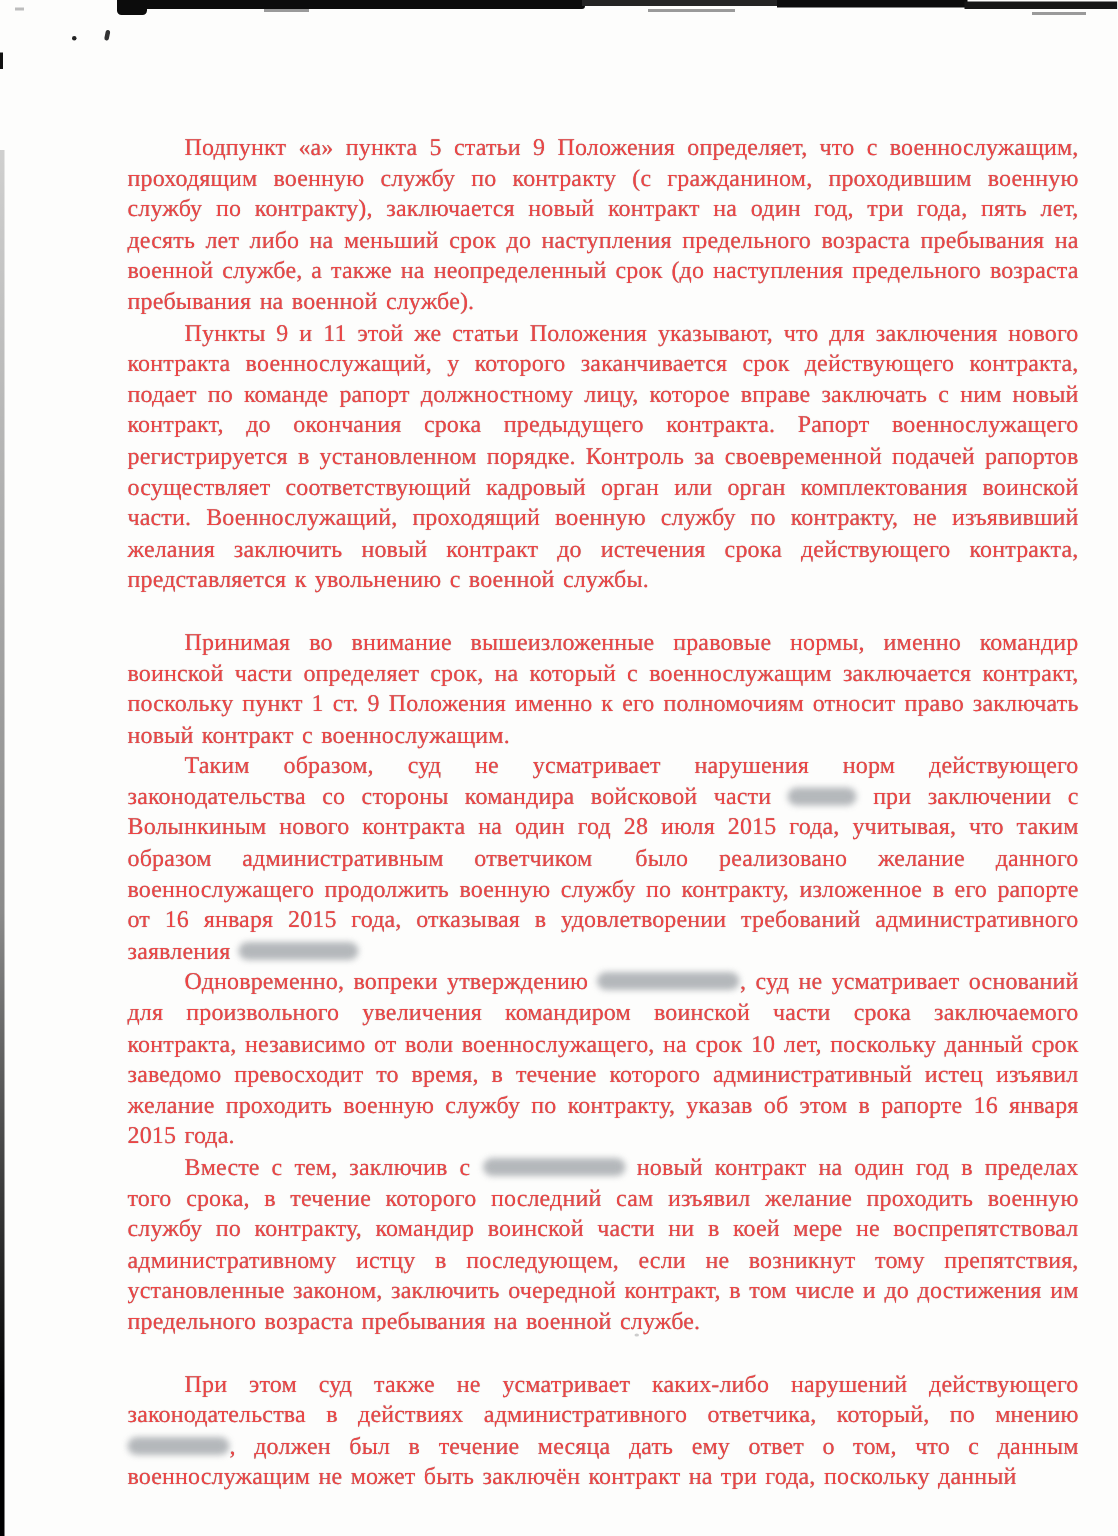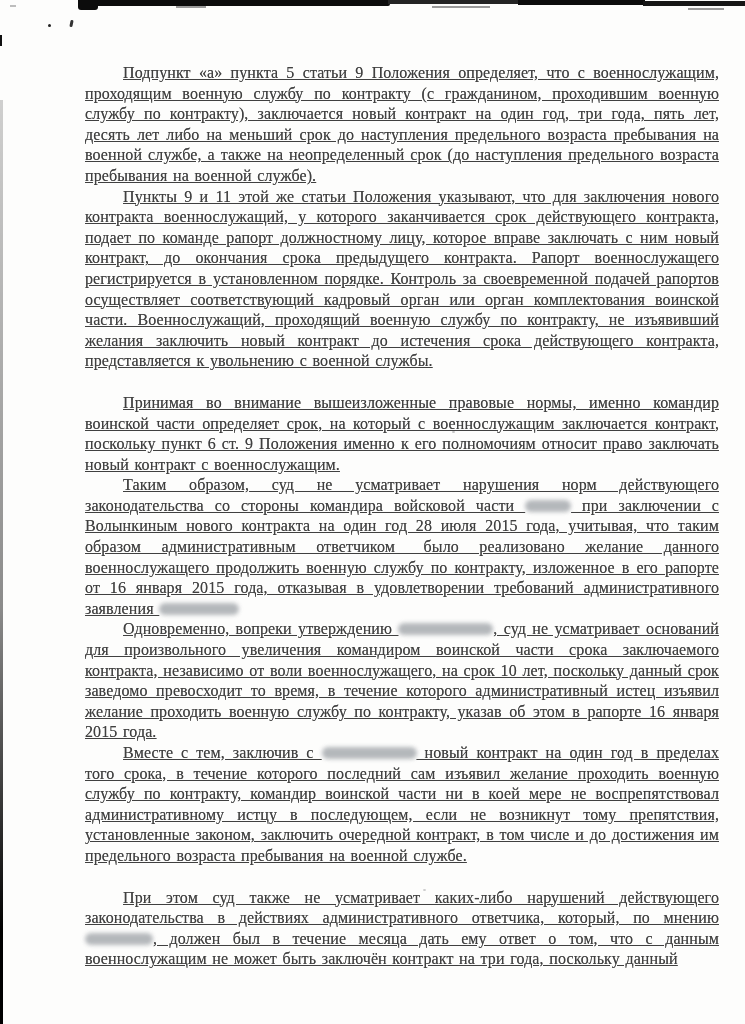--- a/index.html
+++ b/index.html
@@ -6,28 +6,27 @@
   .page{
     position:relative;
     width:745px;height:1024px;
     background:#fdfdfc;
     overflow:hidden;
     font-family:"Liberation Serif", serif;
   }
   
   .textblock{
     position:absolute;
-    left:85px;top:63px;width:634px;
+    left:85px;top:89px;width:634px;
     font-size:16px;line-height:20.6px;
-    color:#404040;
+    color:#ef4444;
     text-align:justify;
     letter-spacing:0.1px;
     word-spacing:1.5px;
     text-shadow:0 0 0.5px rgba(25,25,25,0.55);
-    text-decoration:underline;
   }
   .para{margin:0;}
   .para.indent{text-indent:38px;}
   .para.space-before{margin-top:21px;}
   
   .redaction{
     display:inline-block;
     height:12px;border-radius:6px;
     background:#a8acb0;
     filter:blur(2.2px);
@@ -76,20 +75,20 @@
   <div class="art speck-a"></div>
   <div class="art speck-b"></div>
   <div class="art g2 speck-c"></div>
   <div class="art speck-d"></div>
   <div class="art speck-e"></div>
   <div class="art speck-f"></div>
 
   <div class="textblock">
       <p class="para indent"><span>Подпункт «а» пункта 5 статьи 9 Положения определяет, что с военнослужащим, проходящим военную службу по контракту (с гражданином, проходившим военную службу по контракту), заключается новый контракт на один год, три года, пять лет, десять лет либо на меньший срок до наступления предельного возраста пребывания на военной службе, а также на неопределенный срок (до наступления предельного возраста пребывания на военной службе).</span></p>
       <p class="para indent"><span>Пункты 9 и 11 этой же статьи Положения указывают, что для заключения нового контракта военнослужащий, у которого заканчивается срок действующего контракта, подает по команде рапорт должностному лицу, которое вправе заключать с ним новый контракт, до окончания срока предыдущего контракта. Рапорт военнослужащего регистрируется в установленном порядке. Контроль за своевременной подачей рапортов осуществляет соответствующий кадровый орган или орган комплектования воинской части. Военнослужащий, проходящий военную службу по контракту, не изъявивший желания заключить новый контракт до истечения срока действующего контракта, представляется к увольнению с военной службы.</span></p>
-      <p class="para indent space-before"><span>Принимая во внимание вышеизложенные правовые нормы, именно командир воинской части определяет срок, на который с военнослужащим заключается контракт, поскольку пункт 6 ст. 9 Положения именно к его полномочиям относит право заключать новый контракт с военнослужащим.</span></p>
+      <p class="para indent space-before"><span>Принимая во внимание вышеизложенные правовые нормы, именно командир воинской части определяет срок, на который с военнослужащим заключается контракт, поскольку пункт 1 ст. 9 Положения именно к его полномочиям относит право заключать новый контракт с военнослужащим.</span></p>
       <p class="para indent"><span>Таким образом, суд не усматривает нарушения норм действующего законодательства со стороны командира войсковой части </span><span class="redaction" style="width: 46px;"></span><span> при заключении с Волынкиным нового контракта на один год 28 июля 2015 года, учитывая, что таким образом административным ответчиком  было реализовано желание данного военнослужащего продолжить военную службу по контракту, изложенное в его рапорте от 16 января 2015 года, отказывая в удовлетворении требований административного заявления </span><span class="redaction" style="width: 80px;"></span></p>
       <p class="para indent"><span>Одновременно, вопреки утверждению </span><span class="redaction" style="width: 95px;"></span><span>, суд не усматривает оснований для произвольного увеличения командиром воинской части срока заключаемого контракта, независимо от воли военнослужащего, на срок 10 лет, поскольку данный срок заведомо превосходит то время, в течение которого административный истец изъявил желание проходить военную службу по контракту, указав об этом в рапорте 16 января 2015 года.</span></p>
       <p class="para indent"><span>Вместе с тем, заключив с </span><span class="redaction" style="width: 95px;"></span><span> новый контракт на один год в пределах того срока, в течение которого последний сам изъявил желание проходить военную службу по контракту, командир воинской части ни в коей мере не воспрепятствовал административному истцу в последующем, если не возникнут тому препятствия, установленные законом, заключить очередной контракт, в том числе и до достижения им предельного возраста пребывания на военной службе.</span></p>
       <p class="para indent space-before"><span>При этом суд также не усматривает каких-либо нарушений действующего законодательства в действиях административного ответчика, который, по мнению </span><span class="redaction" style="width: 68px;"></span><span>, должен был в течение месяца дать ему ответ о том, что с данным военнослужащим не может быть заключён контракт на три года, поскольку данный</span></p>
     </div>
 
 </div>
 
 </body></html>

